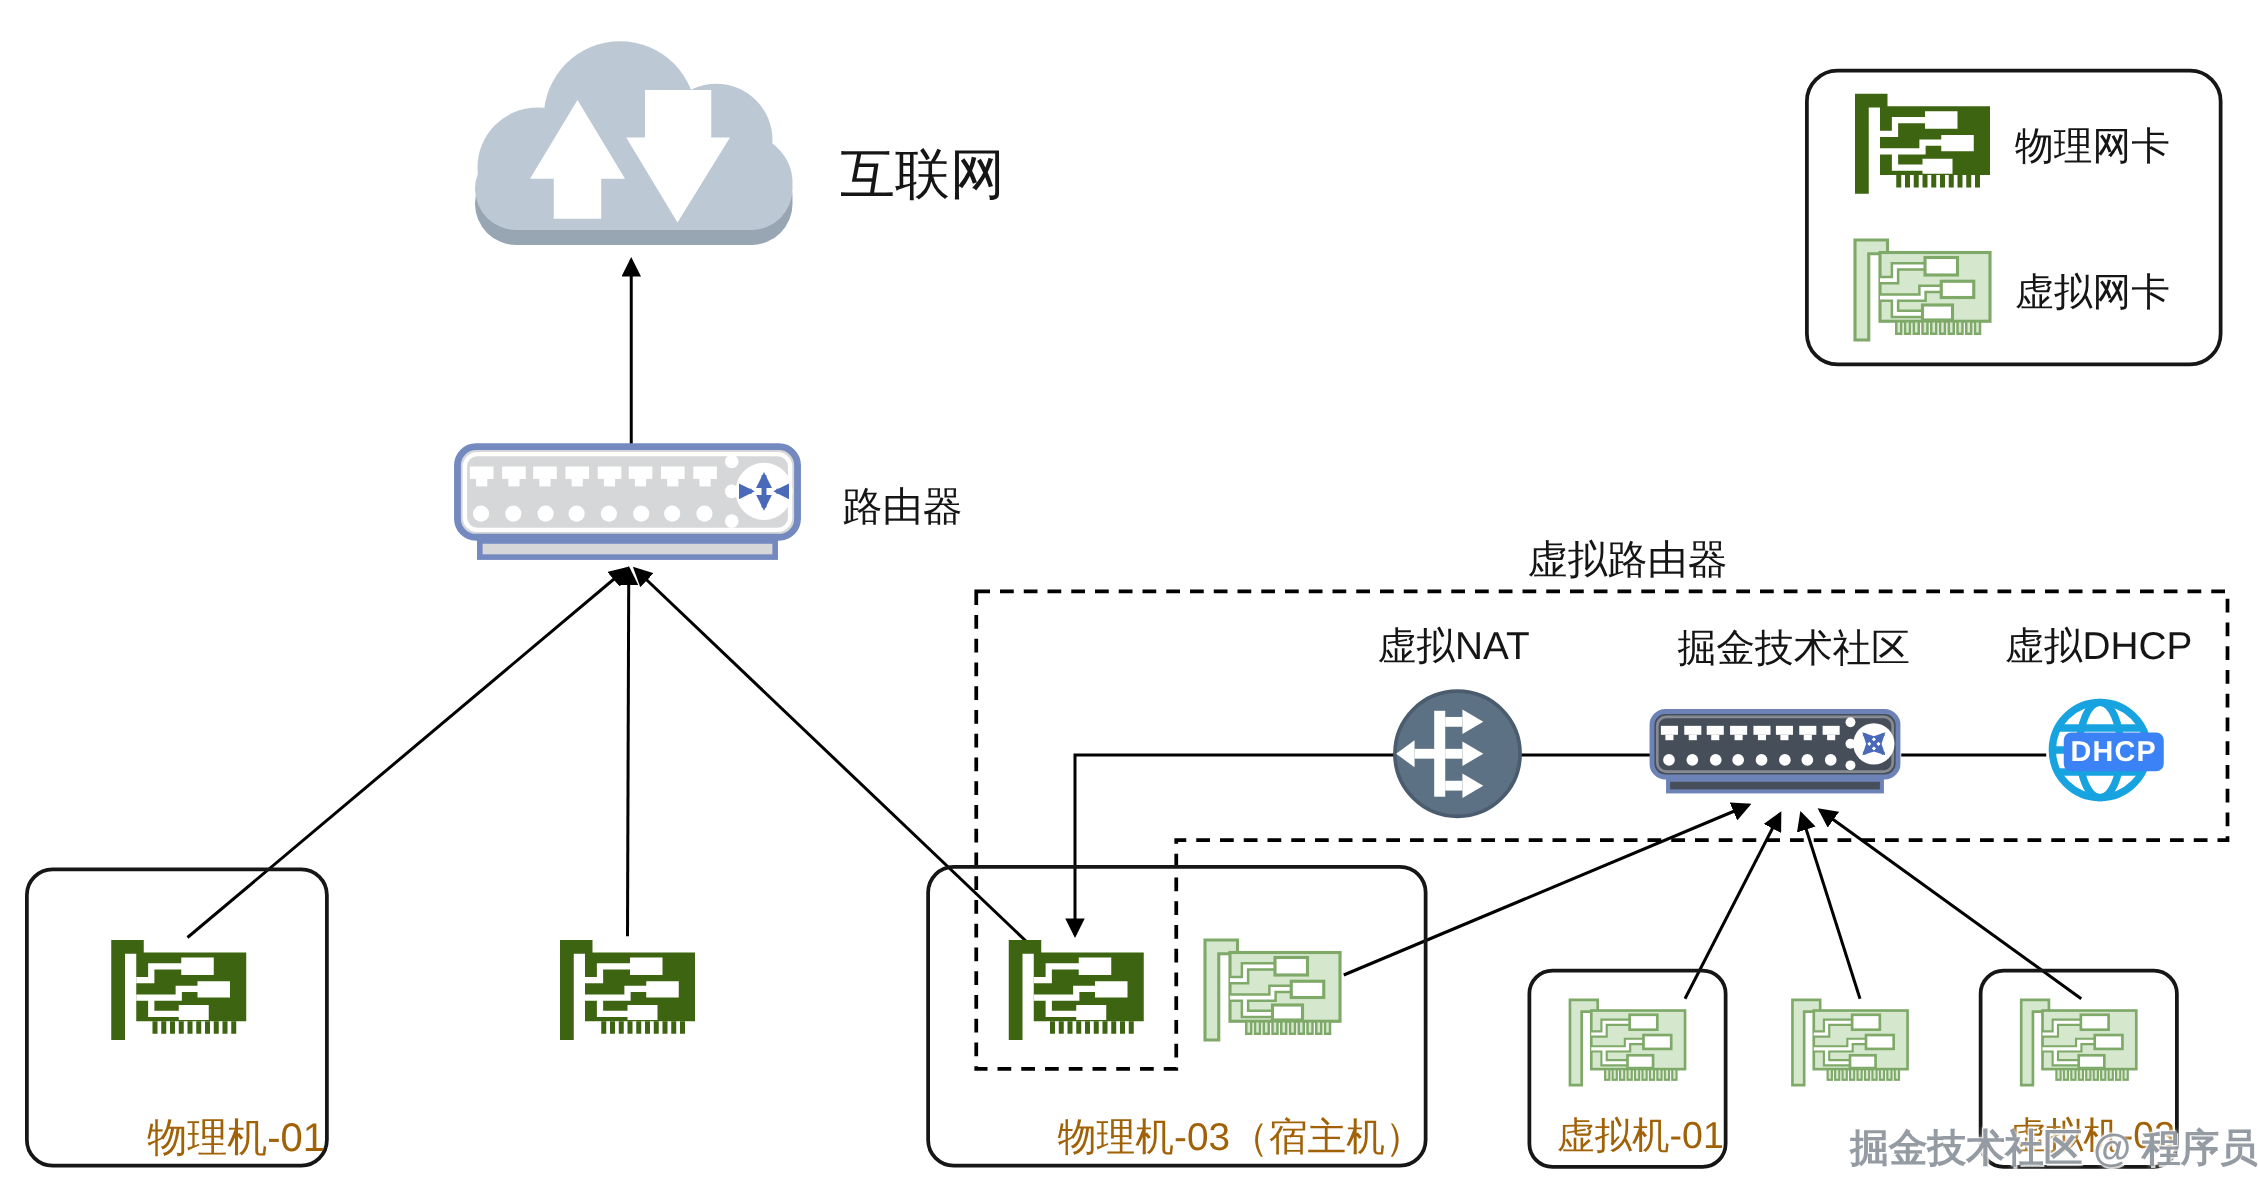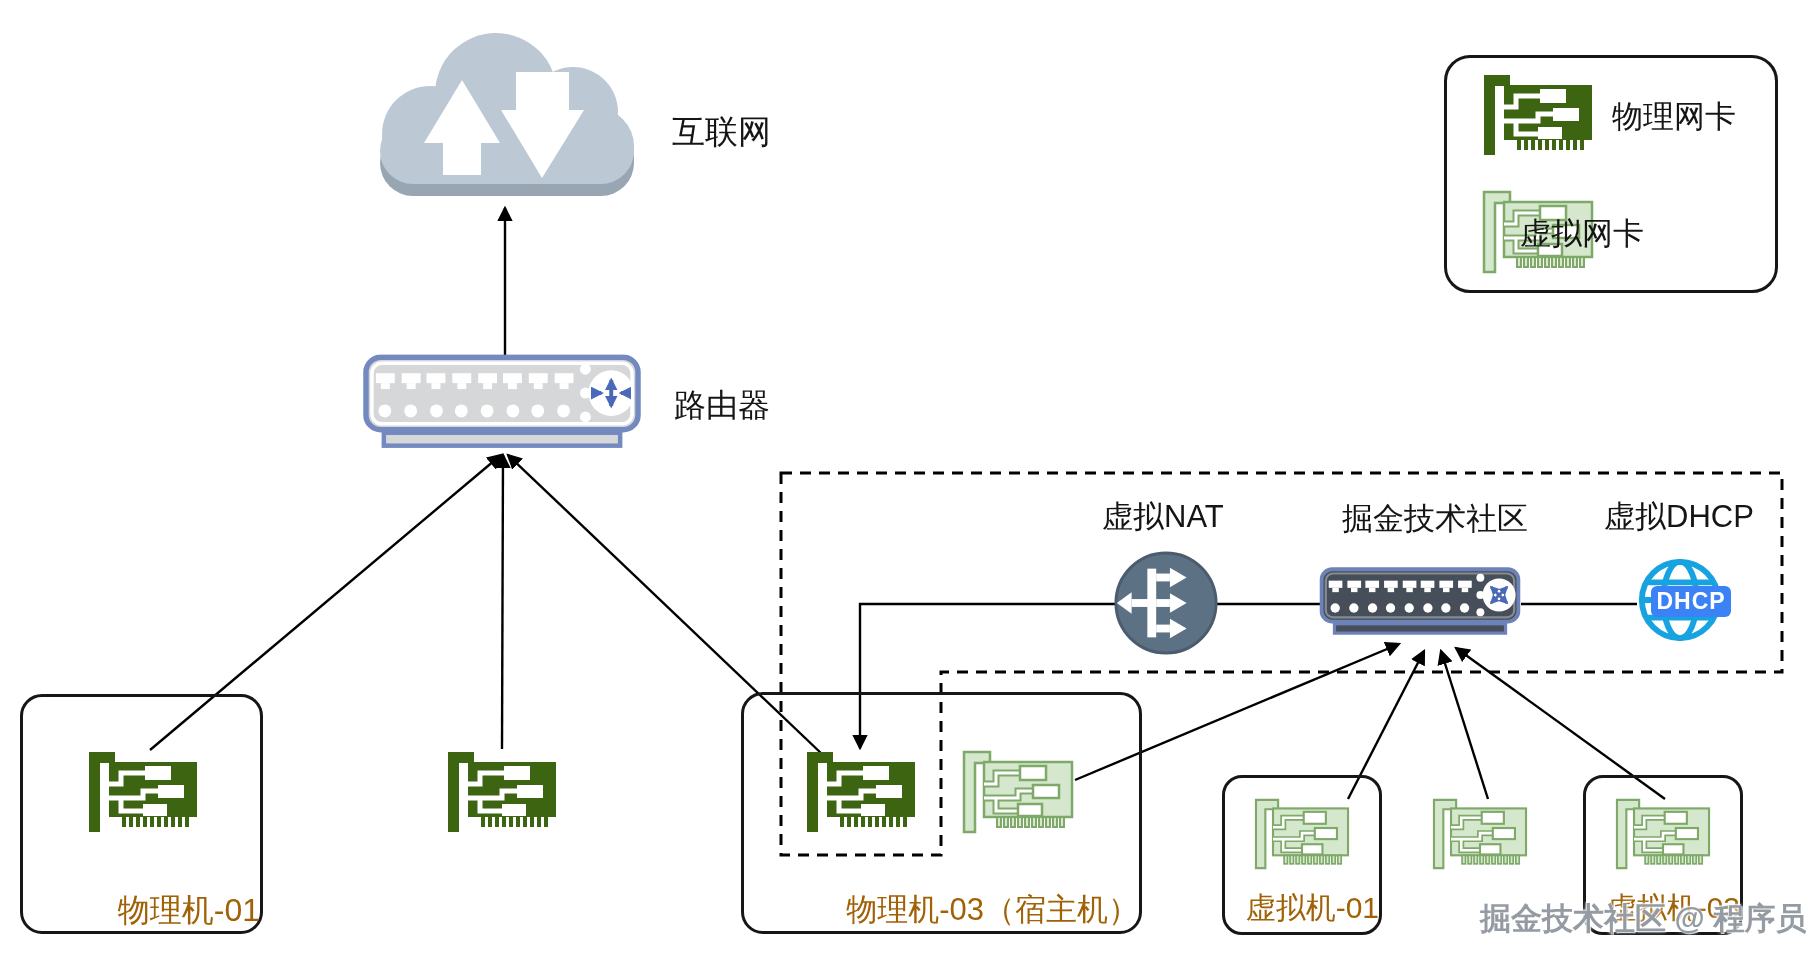--- a/index.html
+++ b/index.html
@@ -1,20 +1,20 @@
 <!DOCTYPE html>
 <html><head>
 <meta charset="utf-8">
 <style>
   html,body{margin:0;padding:0;background:#fff;}
   .stage{position:relative;width:1806px;height:958px;background:#fff;overflow:hidden;
          font-family:"Liberation Sans","DejaVu Sans",sans-serif;color:#111;}
   .abs{position:absolute;}
   .lbl{position:absolute;white-space:nowrap;color:#151515;font-weight:500;}
-  .f33{font-size:33px;} .f32{font-size:32px;} .f31{font-size:31px;} .f30{font-size:30px;}
+  .f33{font-size:44px;} .f32{font-size:32px;} .f31{font-size:31px;} .f30{font-size:30px;}
   .box{position:absolute;border:3px solid #161616;border-radius:22px;background:transparent;box-sizing:border-box;}
   .legendbox{position:absolute;border:3px solid #161616;border-radius:26px;background:#fff;box-sizing:border-box;}
   .boxlabel{position:absolute;left:0;right:0;text-align:right;font-weight:500;color:#a16207;}
   .dhcp-badge{position:absolute;background:#3b82f6;color:#fff;border-radius:6px;
               display:flex;align-items:center;justify-content:center;
               font-weight:bold;font-size:23px;letter-spacing:1px;
               font-family:"Liberation Sans",sans-serif;}
   .watermark{position:absolute;font-size:31px;font-weight:600;color:rgba(140,147,154,0.92);
              white-space:nowrap;text-shadow:0 0 4px #fff,1px 1px 0 rgba(255,255,255,.75),-1px -1px 0 rgba(255,255,255,.75);}
   svg{display:block;}
@@ -219,22 +219,23 @@
   <div class="lbl f32" style="left:674px;top:384px">路由器</div>
 
   <div class="legendbox" style="left:1444px;top:55px;width:334px;height:238px"></div>
   <svg class="abs" style="left:1477px;top:72px" width="122" height="86">
     <use href="#nic-dark"></use>
   </svg>
   <div class="lbl f31" style="left:1612px;top:96px">物理网卡</div>
   <svg class="abs" style="left:1477px;top:189px" width="122" height="86">
     <use href="#nic-light"></use>
   </svg>
-  <div class="lbl f31" style="left:1520px;top:213px">虚拟网卡</div>
-
+  <div class="lbl f31" style="left:1612px;top:213px">虚拟网卡</div>
+
+  <div class="lbl f32" style="left:1222px;top:426px">虚拟路由器</div>
   <div class="lbl f31" style="left:1102px;top:496px">虚拟NAT</div>
   <div class="lbl f31" style="left:1342px;top:498px">掘金技术社区</div>
   <div class="lbl f31" style="left:1604px;top:496px">虚拟DHCP</div>
 
   <svg class="abs" style="left:1112px;top:549px" width="108" height="108">
     <use href="#nat-dev"></use>
   </svg>
   <svg class="abs" style="left:1319px;top:567px" width="202" height="69" viewBox="0 0 280 96">
     <use href="#switch-dev"></use>
   </svg>

